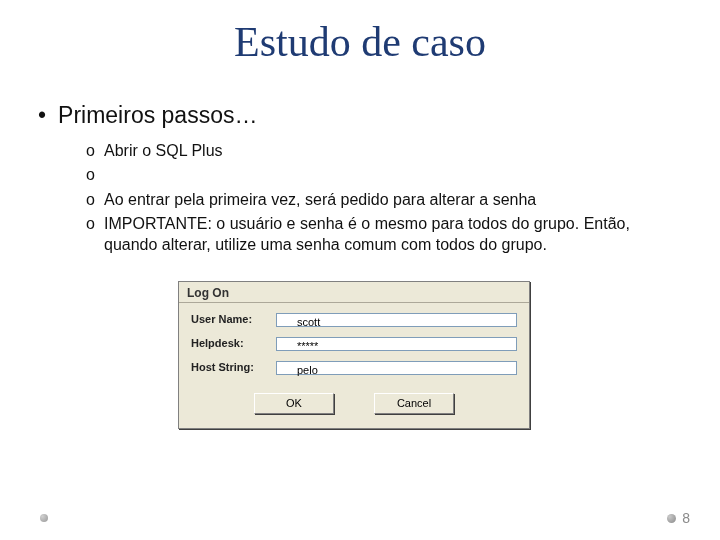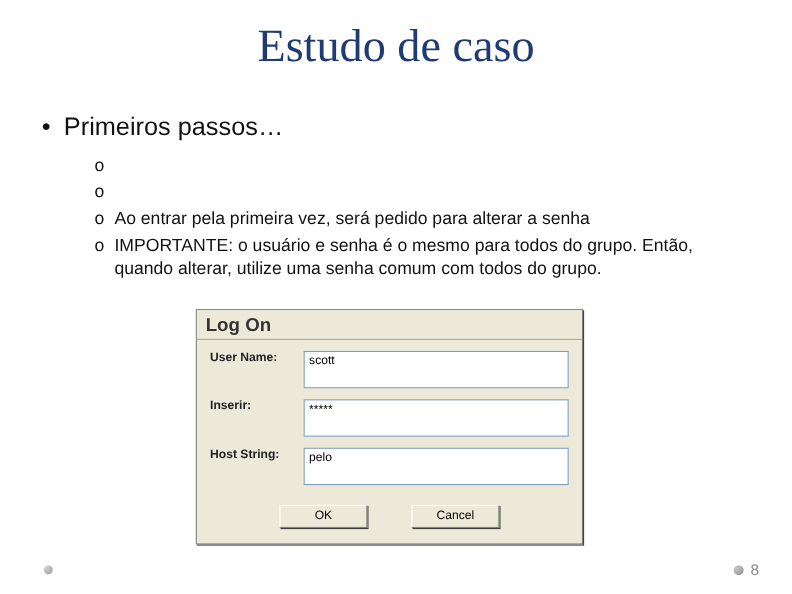--- a/index.html
+++ b/index.html
@@ -60,41 +60,41 @@
     box-shadow: 1px 1px 0 #404040;
     font-family: Tahoma, Arial, sans-serif;
     font-size: 11px;
   }
   .dialog-title {
     background: #ece9d8;
     color: #333;
     padding: 4px 8px 2px 8px;
     border-bottom: 1px solid #aca899;
     font-weight: bold;
-    font-size: 17px;
+    font-size: 12px;
   }
   .dialog-body {
     padding: 10px 12px 4px 12px;
   }
   .row {
     display: flex;
     align-items: flex-start;
     margin-bottom: 10px;
   }
   .row-label {
     width: 85px;
     font-weight: bold;
     color: #222;
   }
   .row-input {
     flex: 1;
-    height: 34px;
+    height: 14px;
     background: #fff;
     border: 1px solid #7f9db9;
-    padding: 1px 4px;
+    padding: 1px 20px;
     font-size: 11px;
     line-height: 14px;
   }
   .dialog-buttons {
     display: flex;
     justify-content: center;
     gap: 40px;
     padding: 8px 0 10px 0;
   }
   .btn {
@@ -141,20 +141,21 @@
 <h1 class="title">Estudo de caso</h1>
 
 <div class="content">
   <div class="bullet-line">
     <span class="bullet-dot">•</span>
     <span>Primeiros passos…</span>
   </div>
   <div class="sublist">
     <div class="sub-item">
       <span class="sub-marker">o</span>
+      <span>Abrir o SQL Plus</span>
     </div>
     <div class="sub-item">
       <span class="sub-marker">o</span>
     </div>
     <div class="sub-item">
       <span class="sub-marker">o</span>
       <span>Ao entrar pela primeira vez, será pedido para alterar a senha</span>
     </div>
     <div class="sub-item">
       <span class="sub-marker">o</span>
@@ -164,21 +165,21 @@
 
   <div class="dialog-wrap">
     <div class="dialog">
       <div class="dialog-title">Log On</div>
       <div class="dialog-body">
         <div class="row">
           <div class="row-label">User Name:</div>
           <div class="row-input">scott</div>
         </div>
         <div class="row">
-          <div class="row-label">Inserir:</div>
+          <div class="row-label">Helpdesk:</div>
           <div class="row-input">*****</div>
         </div>
         <div class="row">
           <div class="row-label">Host String:</div>
           <div class="row-input">pelo</div>
         </div>
         <div class="dialog-buttons">
           <div class="btn">OK</div>
           <div class="btn">Cancel</div>
         </div>

